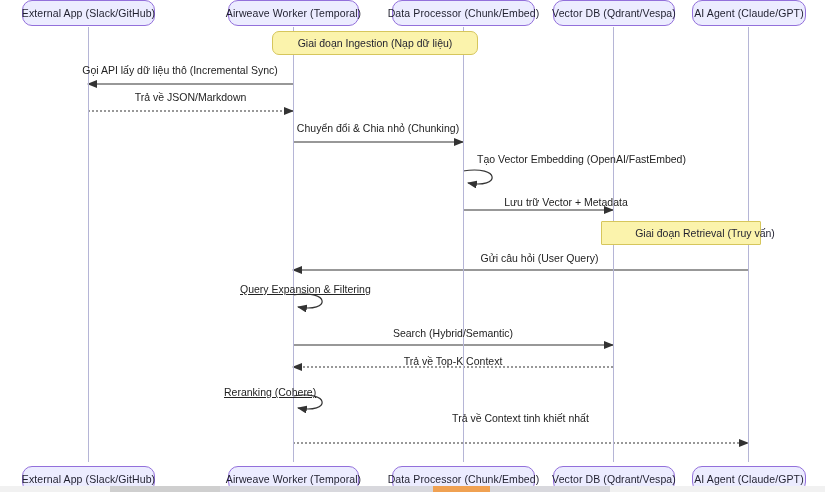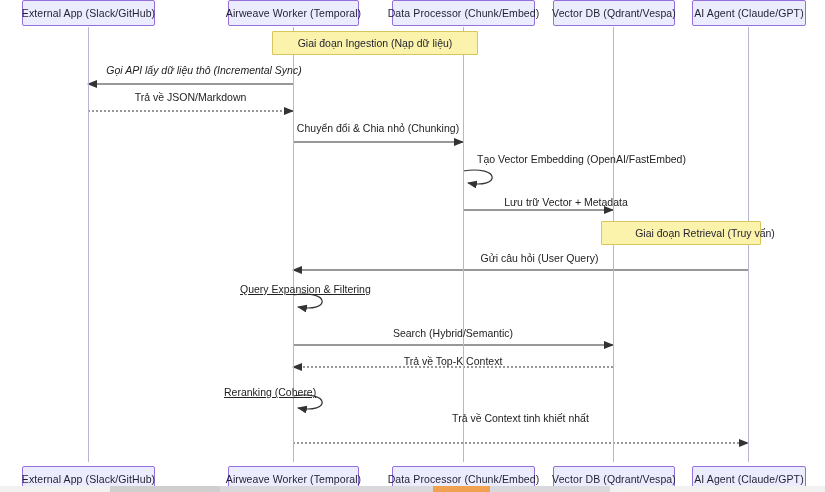--- a/index.html
+++ b/index.html
@@ -23,21 +23,21 @@
     left: 0;
     top: 0;
     width: 825px;
     height: 492px;
   }
   .participant-box {
     position: absolute;
     box-sizing: border-box;
     background: #ECECFF;
     border: 1px solid #9370DB;
-    border-radius: 2px;
+    border-radius: 10px;
     display: flex;
     align-items: center;
     justify-content: center;
     height: 26px;
     font-size: 10.5px;
     color: #1f1f2e;
     letter-spacing: .1px;
     white-space: nowrap;
   }
   .lifeline {
@@ -136,25 +136,25 @@
       <div class="participant-box" style="left: 692px; width: 114px; top: 0px;">AI Agent (Claude/GPT)</div>
     </div>
   <div id="participants-bottom">
       <div class="participant-box" style="left: 22px; width: 133px; top: 466px;">External App (Slack/GitHub)</div>
       <div class="participant-box" style="left: 228px; width: 131px; top: 466px;">Airweave Worker (Temporal)</div>
       <div class="participant-box" style="left: 392px; width: 143px; top: 466px;">Data Processor (Chunk/Embed)</div>
       <div class="participant-box" style="left: 553px; width: 122px; top: 466px;">Vector DB (Qdrant/Vespa)</div>
       <div class="participant-box" style="left: 692px; width: 114px; top: 466px;">AI Agent (Claude/GPT)</div>
     </div>
   <div id="notes">
-      <div class="note-box" style="left: 272px; width: 206px; top: 31px;">Giai đoạn Ingestion (Nạp dữ liệu)</div>
+      <div class="note-box" style="left: 272px; width: 206px; top: 31px; border-radius: 7px;">Giai đoạn Ingestion (Nạp dữ liệu)</div>
       <div class="note-box" style="left: 601px; width: 160px; top: 221px; padding-left: 48px;">Giai đoạn Retrieval (Truy vấn)</div>
     </div>
   <div id="labels">
-      <div class="msg-label" style="left: 204px; top: 64px; font-style: italic;">Gọi API lấy dữ liệu thô (Incremental Sync)</div>
+      <div class="msg-label" style="left: 180px; top: 64px;">Gọi API lấy dữ liệu thô (Incremental Sync)</div>
       <div class="msg-label" style="left: 190.5px; top: 91px;">Trả về JSON/Markdown</div>
       <div class="msg-label" style="left: 378px; top: 122px;">Chuyển đổi &amp; Chia nhỏ (Chunking)</div>
       <div class="msg-label" style="left: 538px; top: 196px; margin-left: 28px;">Lưu trữ Vector + Metadata</div>
       <div class="msg-label" style="left: 520.5px; top: 252px; padding-left: 38px;">Gửi câu hỏi (User Query)</div>
       <div class="msg-label" style="left: 453px; top: 327px;">Search (Hybrid/Semantic)</div>
       <div class="msg-label" style="left: 453px; top: 355px;">Trả về Top-K Context</div>
       <div class="msg-label" style="left: 520.5px; top: 412px;">Trả về Context tinh khiết nhất</div>
       <div class="self-label" style="left: 477px; top: 153px;">Tạo Vector Embedding (OpenAI/FastEmbed)</div>
       <div class="self-label" style="left: 240px; top: 283px; text-decoration: underline;">Query Expansion &amp; Filtering</div>
       <div class="self-label" style="left: 224px; top: 386px; text-decoration: underline;">Reranking (Cohere)</div>

